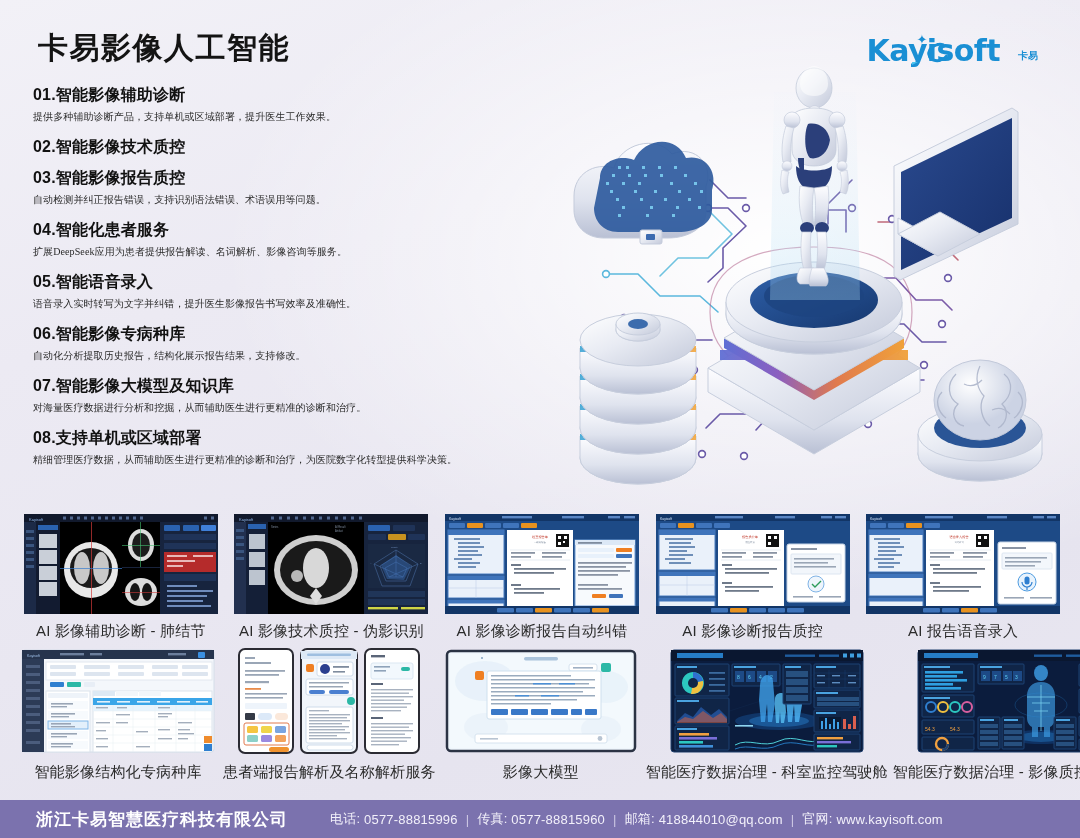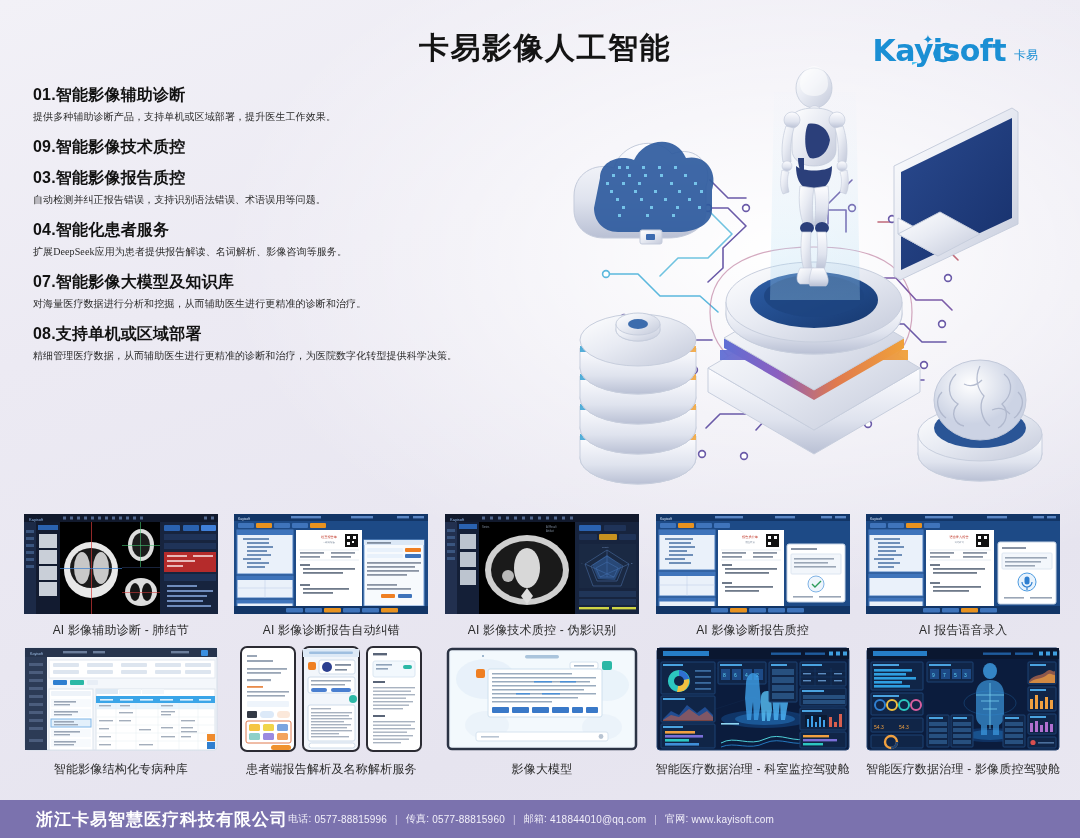--- a/index.html
+++ b/index.html
@@ -27,44 +27,43 @@
     position: absolute;
     top: 28px; left: 38px; right: 28px;
     height: 52px;
   }
   .main-title {
     font-size: 30px;
     font-weight: 700;
     color: #141414;
     letter-spacing: 1.5px;
     line-height: 40px;
-    text-align: center;
   }
   .logo-wrap {
     position: absolute;
     top: 5px;
     right: 14px;
     display: flex;
     align-items: baseline;
     gap: 2px;
   }
   .logo-text {
     font-size: 30px;
     font-weight: 700;
     color: #1a8fd4;
     letter-spacing: -0.6px;
     font-family: "DejaVu Sans", "Liberation Sans", sans-serif;
     position: relative;
   }
   .logo-cn {
-    font-size: 12px;
-    font-weight: 400;
+    font-size: 10px;
+    font-weight: 700;
     color: #1a8fd4;
     letter-spacing: 0px;
-    margin-left: 6px;
+    margin-left: 16px;
     position: relative;
     top: -2px;
   }
   .logo-swoosh {
     position: absolute;
     left: 60px;
     top: 10px;
     width: 23px;
     height: 19px;
     border: 3.5px solid #1a8fd4;
@@ -142,21 +141,21 @@
     border-radius: 3px;
     overflow: hidden;
     position: relative;
     display: flex;
     align-items: center;
     justify-content: center;
     background: transparent;
   }
   .gthumb svg { display: block; }
   .gcap {
-    font-size: 12px;
+    font-size: 15px;
     color: #2b2b2b;
     margin-top: 6px;
     letter-spacing: 0.2px;
     white-space: nowrap;
     font-weight: 500;
   }
   .grow2 .gthumb { height: 112px; }
 
   
   .footer {
@@ -170,21 +169,22 @@
     padding-left: 36px;
     text-align: right;
   }
   .footer-company {
     font-size: 17px;
     font-weight: 700;
     color: #ffffff;
     letter-spacing: 1px;
   }
   .footer-contacts {
-    font-size: 10px;
+    margin-left: 42px;
+    font-size: 13px;
     color: #f2f0fa;
     letter-spacing: 0.2px;
     display: flex;
     align-items: center;
     gap: 0px;
   }
   .fc-sep { margin: 0 8px; color: #cdc7e4; }
 </style>
 </head>
 <body>
@@ -200,29 +200,37 @@
       <span class="logo-cn">卡易</span>
     </div>
   </div>
 
   <div class="features">
     <div class="feature">
       <div class="feature-title"><span>01.</span><span>智能影像辅助诊断</span></div>
       <div class="feature-desc">提供多种辅助诊断产品，支持单机或区域部署，提升医生工作效果。</div>
     </div>
     <div class="feature">
-      <div class="feature-title"><span>09.</span><span>智能影像技术质控</span></div>
+      <div class="feature-title"><span>02.</span><span>智能影像技术质控</span></div>
     </div>
     <div class="feature">
       <div class="feature-title"><span>03.</span><span>智能影像报告质控</span></div>
       <div class="feature-desc">自动检测并纠正报告错误，支持识别语法错误、术语误用等问题。</div>
     </div>
     <div class="feature">
       <div class="feature-title"><span>04.</span><span>智能化患者服务</span></div>
       <div class="feature-desc">扩展DeepSeek应用为患者提供报告解读、名词解析、影像咨询等服务。</div>
+    </div>
+    <div class="feature">
+      <div class="feature-title"><span>05.</span><span>智能语音录入</span></div>
+      <div class="feature-desc">语音录入实时转写为文字并纠错，提升医生影像报告书写效率及准确性。</div>
+    </div>
+    <div class="feature">
+      <div class="feature-title"><span>06.</span><span>智能影像专病种库</span></div>
+      <div class="feature-desc">自动化分析提取历史报告，结构化展示报告结果，支持修改。</div>
     </div>
     <div class="feature">
       <div class="feature-title"><span>07.</span><span>智能影像大模型及知识库</span></div>
       <div class="feature-desc">对海量医疗数据进行分析和挖掘，从而辅助医生进行更精准的诊断和治疗。</div>
     </div>
     <div class="feature">
       <div class="feature-title"><span>08.</span><span>支持单机或区域部署</span></div>
       <div class="feature-desc">精细管理医疗数据，从而辅助医生进行更精准的诊断和治疗，为医院数字化转型提供科学决策。</div>
     </div>
   </div>
@@ -535,123 +543,20 @@
                 <rect x="146" y="93" width="44" height="2"></rect>
               </g>
           </svg>
         </div>
         <div class="gcap">AI 影像辅助诊断 - 肺结节</div>
       </div>
 
       <div class="gcell">
         <div class="gthumb">
           <svg width="200" height="104" viewBox="0 0 200 104">
-            <rect x="3" y="2" width="194" height="100" rx="3" fill="#1d4a86"></rect>
-            <rect x="3" y="2" width="194" height="7" fill="#123566"></rect>
-            <text x="7" y="7.6" fill="#cfe2fa" font-size="3.4" font-family="sans-serif">Kayisoft</text>
-            <g fill="#5a86c4">
-                <rect x="60" y="4" width="30" height="2.4"></rect>
-                <rect x="120" y="4" width="22" height="2.4"></rect>
-                <rect x="166" y="4" width="12" height="2.4"></rect>
-                <rect x="182" y="4" width="11" height="2.4"></rect>
-              </g>
-            <g>
-                <rect x="7" y="11" width="16" height="5" rx="1" fill="#3f74bb"></rect>
-                <rect x="25" y="11" width="16" height="5" rx="1" fill="#e8921f"></rect>
-                <rect x="43" y="11" width="16" height="5" rx="1" fill="#3f74bb"></rect>
-                <rect x="61" y="11" width="16" height="5" rx="1" fill="#3f74bb"></rect>
-                <rect x="79" y="11" width="16" height="5" rx="1" fill="#e8921f"></rect>
-              </g>
-            <rect x="6" y="18" width="56" height="44" fill="#eaf1fa" stroke="#4a7cc0"></rect>
-            <rect x="6" y="18" width="56" height="5" fill="#3f74bb"></rect>
-            <g fill="#6f8fb8">
-                <rect x="12" y="26" width="26" height="2"></rect>
-                <rect x="16" y="30" width="22" height="2"></rect>
-                <rect x="16" y="34" width="26" height="2"></rect>
-                <rect x="16" y="38" width="20" height="2"></rect>
-                <rect x="16" y="42" width="24" height="2"></rect>
-                <rect x="12" y="46" width="18" height="2"></rect>
-                <rect x="16" y="50" width="22" height="2"></rect>
-                <rect x="16" y="54" width="18" height="2"></rect>
-              </g>
-            <rect x="6" y="64" width="56" height="22" fill="#eaf1fa" stroke="#4a7cc0"></rect>
-            <rect x="6" y="64" width="56" height="4" fill="#3f74bb"></rect>
-            <g stroke="#b8cbe4" stroke-width="0.5">
-                <line x1="34" y1="68" x2="34" y2="86"></line>
-                <line x1="6" y1="76" x2="62" y2="76"></line>
-              </g>
-            <rect x="6" y="88" width="56" height="12" fill="#eaf1fa" stroke="#4a7cc0"></rect>
-            <rect x="6" y="88" width="56" height="3.5" fill="#3f74bb"></rect>
-            <rect x="64" y="11" width="0" height="0"></rect>
-            <rect x="65" y="18" width="66" height="82" fill="#ffffff"></rect>
-            <text x="98" y="26" fill="#c0392b" font-size="3.2" text-anchor="middle" font-family="sans-serif">检查报告单</text>
-            <text x="98" y="31" fill="#7f8c9e" font-size="2.4" text-anchor="middle" font-family="sans-serif">AI辅助报告</text>
-            <rect x="114" y="22" width="13" height="13" fill="#111"></rect>
-            <g fill="#fff">
-                <rect x="116" y="24" width="3" height="3"></rect>
-                <rect x="122" y="24" width="3" height="3"></rect>
-                <rect x="116" y="30" width="3" height="3"></rect>
-                <rect x="121" y="29" width="2" height="2"></rect>
-              </g>
-            <g stroke="#cfd8e4" stroke-width="0.5">
-                <line x1="68" y1="38" x2="128" y2="38"></line>
-                <line x1="68" y1="48" x2="128" y2="48"></line>
-              </g>
-            <g fill="#8a94a4">
-                <rect x="69" y="40" width="24" height="1.8"></rect>
-                <rect x="100" y="40" width="24" height="1.8"></rect>
-                <rect x="69" y="44" width="20" height="1.8"></rect>
-                <rect x="100" y="44" width="20" height="1.8"></rect>
-              </g>
-            <g fill="#6f7a8a">
-                <rect x="69" y="52" width="10" height="2"></rect>
-                <rect x="72" y="56" width="52" height="1.8"></rect>
-                <rect x="72" y="60" width="40" height="1.8"></rect>
-                <rect x="69" y="72" width="10" height="2"></rect>
-                <rect x="72" y="76" width="46" height="1.8"></rect>
-                <rect x="72" y="80" width="30" height="1.8"></rect>
-              </g>
-            <rect x="133" y="28" width="60" height="66" fill="#f7fafd" stroke="#6e9bd4"></rect>
-            <rect x="133" y="28" width="60" height="5" fill="#dce8f6"></rect>
-            <g fill="#7f8c9e">
-                <rect x="136" y="30" width="24" height="1.8"></rect>
-              </g>
-            <rect x="136" y="36" width="36" height="4" rx="1" fill="#e8f1fb"></rect>
-            <rect x="174" y="36" width="16" height="4" rx="1" fill="#ef7f22"></rect>
-            <rect x="136" y="42" width="36" height="4" rx="1" fill="#e8f1fb"></rect>
-            <rect x="174" y="42" width="16" height="4" rx="1" fill="#3f74bb"></rect>
-            <g fill="#8a94a4">
-                <rect x="136" y="50" width="54" height="1.8"></rect>
-                <rect x="136" y="54" width="48" height="1.8"></rect>
-                <rect x="136" y="58" width="52" height="1.8"></rect>
-                <rect x="136" y="62" width="40" height="1.8"></rect>
-              </g>
-            <g fill="#8a94a4">
-                <rect x="136" y="72" width="30" height="1.8"></rect>
-                <rect x="136" y="76" width="44" height="1.8"></rect>
-              </g>
-            <rect x="150" y="82" width="14" height="4" rx="1" fill="#ef7f22"></rect>
-            <rect x="167" y="82" width="14" height="4" rx="1" fill="#3f74bb"></rect>
-            <rect x="3" y="94" width="194" height="8" fill="#123566"></rect>
-            <g>
-                <rect x="55" y="96" width="17" height="4.5" rx="1" fill="#3f74bb"></rect>
-                <rect x="74" y="96" width="17" height="4.5" rx="1" fill="#3f74bb"></rect>
-                <rect x="93" y="96" width="17" height="4.5" rx="1" fill="#e8921f"></rect>
-                <rect x="112" y="96" width="17" height="4.5" rx="1" fill="#3f74bb"></rect>
-                <rect x="131" y="96" width="17" height="4.5" rx="1" fill="#3f74bb"></rect>
-                <rect x="150" y="96" width="17" height="4.5" rx="1" fill="#e8921f"></rect>
-              </g>
-          </svg>
-        </div>
-        <div class="gcap">AI 影像诊断报告自动纠错</div>
-      </div>
-
-      <div class="gcell">
-        <div class="gthumb">
-          <svg width="200" height="104" viewBox="0 0 200 104">
             <rect x="3" y="2" width="194" height="100" rx="3" fill="#1b2742"></rect>
             <rect x="3" y="2" width="194" height="8" fill="#11192c"></rect>
             <text x="8" y="8.6" fill="#8fb6e8" font-size="4" font-family="sans-serif">Kayisoft</text>
             <g fill="#52688f">
                 <rect x="40" y="4.5" width="3" height="3"></rect>
                 <rect x="48" y="4.5" width="3" height="3"></rect>
                 <rect x="56" y="4.5" width="3" height="3"></rect>
                 <rect x="64" y="4.5" width="3" height="3"></rect>
                 <rect x="72" y="4.5" width="3" height="3"></rect>
                 <rect x="80" y="4.5" width="3" height="3"></rect>
@@ -715,20 +620,123 @@
               </g>
             <rect x="137" y="79" width="57" height="6" fill="#203558"></rect>
             <rect x="137" y="87" width="57" height="6" fill="#203558"></rect>
             <g fill="#cfd545">
                 <rect x="137" y="95" width="30" height="2.4"></rect>
                 <rect x="170" y="95" width="24" height="2.4"></rect>
               </g>
           </svg>
         </div>
         <div class="gcap">AI 影像技术质控 - 伪影识别</div>
+      </div>
+
+      <div class="gcell">
+        <div class="gthumb">
+          <svg width="200" height="104" viewBox="0 0 200 104">
+            <rect x="3" y="2" width="194" height="100" rx="3" fill="#1d4a86"></rect>
+            <rect x="3" y="2" width="194" height="7" fill="#123566"></rect>
+            <text x="7" y="7.6" fill="#cfe2fa" font-size="3.4" font-family="sans-serif">Kayisoft</text>
+            <g fill="#5a86c4">
+                <rect x="60" y="4" width="30" height="2.4"></rect>
+                <rect x="120" y="4" width="22" height="2.4"></rect>
+                <rect x="166" y="4" width="12" height="2.4"></rect>
+                <rect x="182" y="4" width="11" height="2.4"></rect>
+              </g>
+            <g>
+                <rect x="7" y="11" width="16" height="5" rx="1" fill="#3f74bb"></rect>
+                <rect x="25" y="11" width="16" height="5" rx="1" fill="#e8921f"></rect>
+                <rect x="43" y="11" width="16" height="5" rx="1" fill="#3f74bb"></rect>
+                <rect x="61" y="11" width="16" height="5" rx="1" fill="#3f74bb"></rect>
+                <rect x="79" y="11" width="16" height="5" rx="1" fill="#e8921f"></rect>
+              </g>
+            <rect x="6" y="18" width="56" height="44" fill="#eaf1fa" stroke="#4a7cc0"></rect>
+            <rect x="6" y="18" width="56" height="5" fill="#3f74bb"></rect>
+            <g fill="#6f8fb8">
+                <rect x="12" y="26" width="26" height="2"></rect>
+                <rect x="16" y="30" width="22" height="2"></rect>
+                <rect x="16" y="34" width="26" height="2"></rect>
+                <rect x="16" y="38" width="20" height="2"></rect>
+                <rect x="16" y="42" width="24" height="2"></rect>
+                <rect x="12" y="46" width="18" height="2"></rect>
+                <rect x="16" y="50" width="22" height="2"></rect>
+                <rect x="16" y="54" width="18" height="2"></rect>
+              </g>
+            <rect x="6" y="64" width="56" height="22" fill="#eaf1fa" stroke="#4a7cc0"></rect>
+            <rect x="6" y="64" width="56" height="4" fill="#3f74bb"></rect>
+            <g stroke="#b8cbe4" stroke-width="0.5">
+                <line x1="34" y1="68" x2="34" y2="86"></line>
+                <line x1="6" y1="76" x2="62" y2="76"></line>
+              </g>
+            <rect x="6" y="88" width="56" height="12" fill="#eaf1fa" stroke="#4a7cc0"></rect>
+            <rect x="6" y="88" width="56" height="3.5" fill="#3f74bb"></rect>
+            <rect x="64" y="11" width="0" height="0"></rect>
+            <rect x="65" y="18" width="66" height="82" fill="#ffffff"></rect>
+            <text x="98" y="26" fill="#c0392b" font-size="3.2" text-anchor="middle" font-family="sans-serif">检查报告单</text>
+            <text x="98" y="31" fill="#7f8c9e" font-size="2.4" text-anchor="middle" font-family="sans-serif">AI辅助报告</text>
+            <rect x="114" y="22" width="13" height="13" fill="#111"></rect>
+            <g fill="#fff">
+                <rect x="116" y="24" width="3" height="3"></rect>
+                <rect x="122" y="24" width="3" height="3"></rect>
+                <rect x="116" y="30" width="3" height="3"></rect>
+                <rect x="121" y="29" width="2" height="2"></rect>
+              </g>
+            <g stroke="#cfd8e4" stroke-width="0.5">
+                <line x1="68" y1="38" x2="128" y2="38"></line>
+                <line x1="68" y1="48" x2="128" y2="48"></line>
+              </g>
+            <g fill="#8a94a4">
+                <rect x="69" y="40" width="24" height="1.8"></rect>
+                <rect x="100" y="40" width="24" height="1.8"></rect>
+                <rect x="69" y="44" width="20" height="1.8"></rect>
+                <rect x="100" y="44" width="20" height="1.8"></rect>
+              </g>
+            <g fill="#6f7a8a">
+                <rect x="69" y="52" width="10" height="2"></rect>
+                <rect x="72" y="56" width="52" height="1.8"></rect>
+                <rect x="72" y="60" width="40" height="1.8"></rect>
+                <rect x="69" y="72" width="10" height="2"></rect>
+                <rect x="72" y="76" width="46" height="1.8"></rect>
+                <rect x="72" y="80" width="30" height="1.8"></rect>
+              </g>
+            <rect x="133" y="28" width="60" height="66" fill="#f7fafd" stroke="#6e9bd4"></rect>
+            <rect x="133" y="28" width="60" height="5" fill="#dce8f6"></rect>
+            <g fill="#7f8c9e">
+                <rect x="136" y="30" width="24" height="1.8"></rect>
+              </g>
+            <rect x="136" y="36" width="36" height="4" rx="1" fill="#e8f1fb"></rect>
+            <rect x="174" y="36" width="16" height="4" rx="1" fill="#ef7f22"></rect>
+            <rect x="136" y="42" width="36" height="4" rx="1" fill="#e8f1fb"></rect>
+            <rect x="174" y="42" width="16" height="4" rx="1" fill="#3f74bb"></rect>
+            <g fill="#8a94a4">
+                <rect x="136" y="50" width="54" height="1.8"></rect>
+                <rect x="136" y="54" width="48" height="1.8"></rect>
+                <rect x="136" y="58" width="52" height="1.8"></rect>
+                <rect x="136" y="62" width="40" height="1.8"></rect>
+              </g>
+            <g fill="#8a94a4">
+                <rect x="136" y="72" width="30" height="1.8"></rect>
+                <rect x="136" y="76" width="44" height="1.8"></rect>
+              </g>
+            <rect x="150" y="82" width="14" height="4" rx="1" fill="#ef7f22"></rect>
+            <rect x="167" y="82" width="14" height="4" rx="1" fill="#3f74bb"></rect>
+            <rect x="3" y="94" width="194" height="8" fill="#123566"></rect>
+            <g>
+                <rect x="55" y="96" width="17" height="4.5" rx="1" fill="#3f74bb"></rect>
+                <rect x="74" y="96" width="17" height="4.5" rx="1" fill="#3f74bb"></rect>
+                <rect x="93" y="96" width="17" height="4.5" rx="1" fill="#e8921f"></rect>
+                <rect x="112" y="96" width="17" height="4.5" rx="1" fill="#3f74bb"></rect>
+                <rect x="131" y="96" width="17" height="4.5" rx="1" fill="#3f74bb"></rect>
+                <rect x="150" y="96" width="17" height="4.5" rx="1" fill="#e8921f"></rect>
+              </g>
+          </svg>
+        </div>
+        <div class="gcap">AI 影像诊断报告自动纠错</div>
       </div>
 
       <div class="gcell">
         <div class="gthumb">
           <svg width="200" height="104" viewBox="0 0 200 104">
             <rect x="3" y="2" width="194" height="100" rx="3" fill="#1d4a86"></rect>
             <rect x="3" y="2" width="194" height="7" fill="#123566"></rect>
             <text x="7" y="7.6" fill="#cfe2fa" font-size="3.4" font-family="sans-serif">Kayisoft</text>
             <g fill="#5a86c4">
                 <rect x="62" y="4" width="28" height="2.4"></rect>

